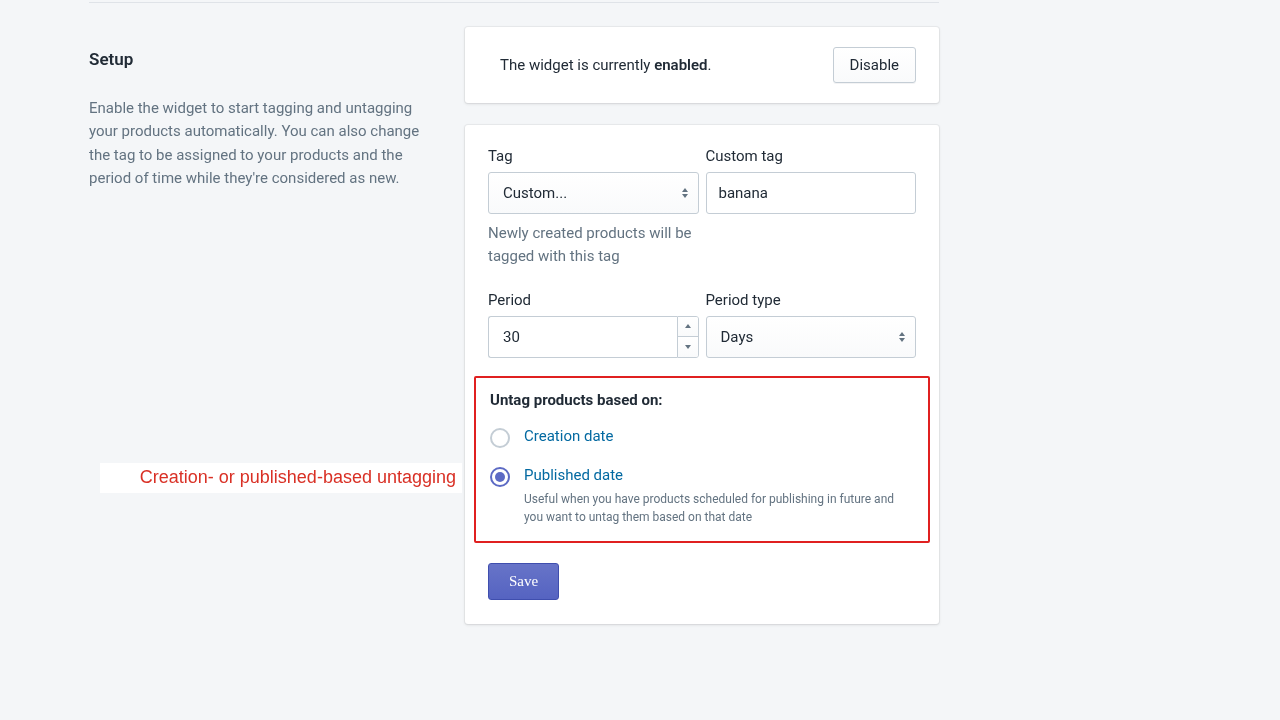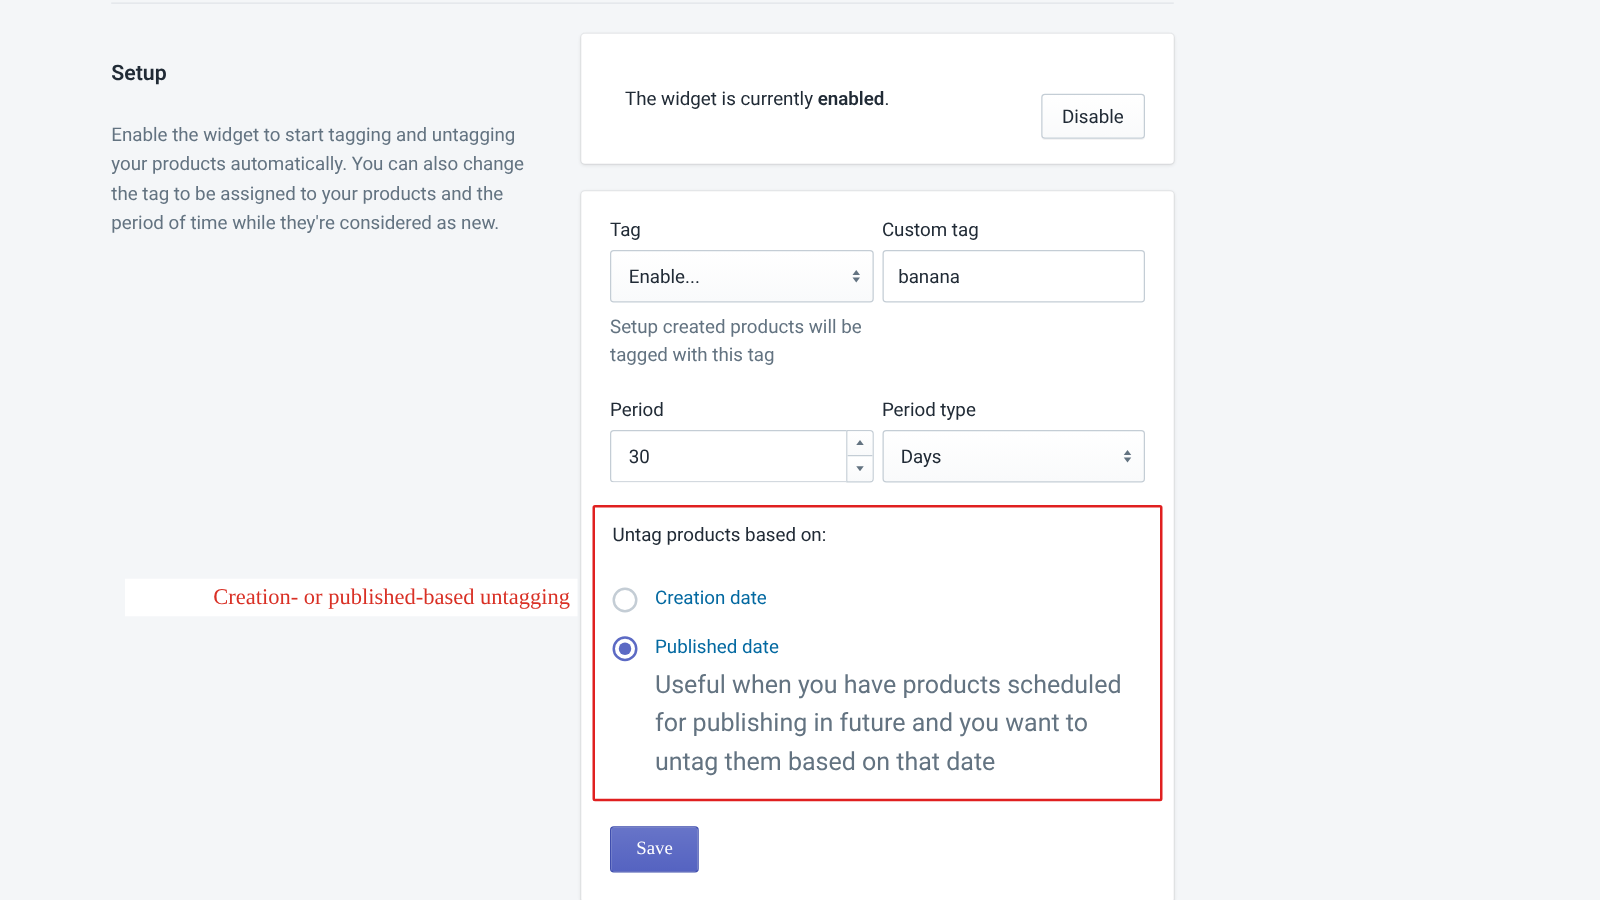--- a/index.html
+++ b/index.html
@@ -67,21 +67,20 @@
       display: inline-block;
       background: linear-gradient(180deg,#fff,#f9fafb);
       border: 1px solid #c4cdd5;
       border-radius: 3px;
       box-shadow: 0 1px 0 rgba(22,29,37,0.05);
       padding: 8px 16px;
       font-size: 15px;
       color: #212b36;
       cursor: pointer;
       font-family: inherit;
-      margin-top: 28px;
     }
     .main-card { padding: 22px 23px 24px; }
     .form-row {
       display: flex;
       gap: 7px;
       margin-bottom: 0;
     }
     .form-field { flex: 1; min-width: 0; }
     .field-label {
       display: block;
@@ -166,23 +165,23 @@
     .row-gap-sm { margin-bottom: 18px; }
     .highlight-box {
       border: 2px solid #e02020;
       border-radius: 2px;
       margin-left: -14px;
       margin-right: -14px;
       padding: 13px 14px 14px;
     }
     .untag-heading {
       font-size: 15px;
-      font-weight: 400;
-      color: #212b36;
-      margin-bottom: 32px;
+      font-weight: 700;
+      color: #212b36;
+      margin-bottom: 18px;
     }
     .radio-item {
       display: flex;
       align-items: flex-start;
       gap: 14px;
       margin-bottom: 18px;
     }
     .radio-item:last-child { margin-bottom: 0; }
     .radio {
       width: 20px; height: 20px;
@@ -198,21 +197,21 @@
     }
     .radio.selected { border-color: #5c6ac4; }
     .radio.selected::after {
       content: "";
       width: 10px; height: 10px;
       border-radius: 50%;
       background: #5c6ac4;
     }
     .radio-label { font-size: 15px; color: #0369a1; }
     .radio-help {
-      font-size: 20px;
+      font-size: 12px;
       color: #637381;
       margin-top: 6px;
       line-height: 1.55;
     }
     .save-btn {
       display: inline-block;
       margin-top: 20px;
       background: linear-gradient(180deg,#6774c8,#5563c1);
       border: 1px solid #3f4eae;
       color: #fff;
@@ -223,21 +222,21 @@
       font-family: Liberation Serif, serif;
     }
     .annotation {
       position: absolute;
       left: 100px;
       top: 463px;
       width: 362px;
       background: #fff;
       color: #d93025;
       font-size: 18px;
-      font-family: Liberation Serif, serif;
+      font-family: Liberation Sans, sans-serif;
       padding: 4px 6px 5px;
       text-align: right;
       letter-spacing: 0;
     }
   </style>
 </head>
 <body>
 
 <div class="container">
   <div class="top-rule"></div>
@@ -254,27 +253,27 @@
         </div>
         <button class="btn">Disable</button>
       </div>
 
       <div class="card main-card">
 
         <div class="form-row row-gap">
           <div class="form-field">
             <label class="field-label">Tag</label>
             <div class="select-wrap">
-              <button class="select-control">Enable...</button>
+              <button class="select-control">Custom...</button>
               <span class="select-icons">
                 <span class="chev up"></span>
                   <span class="chev down"></span>
               </span>
             </div>
-            <p class="help-text">Setup created products will be tagged with this tag</p>
+            <p class="help-text">Newly created products will be tagged with this tag</p>
           </div>
           <div class="form-field">
             <label class="field-label">Custom tag</label>
             <input type="text" class="text-input" value="banana" style="">
           </div>
         </div>
 
         <div class="form-row row-gap-sm">
           <div class="form-field">
             <label class="field-label">Period</label>

